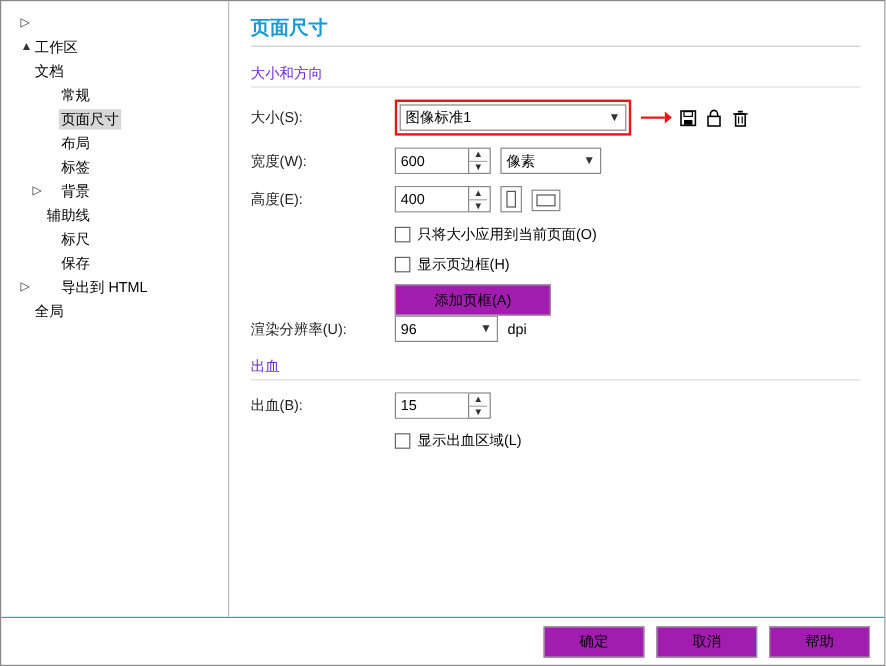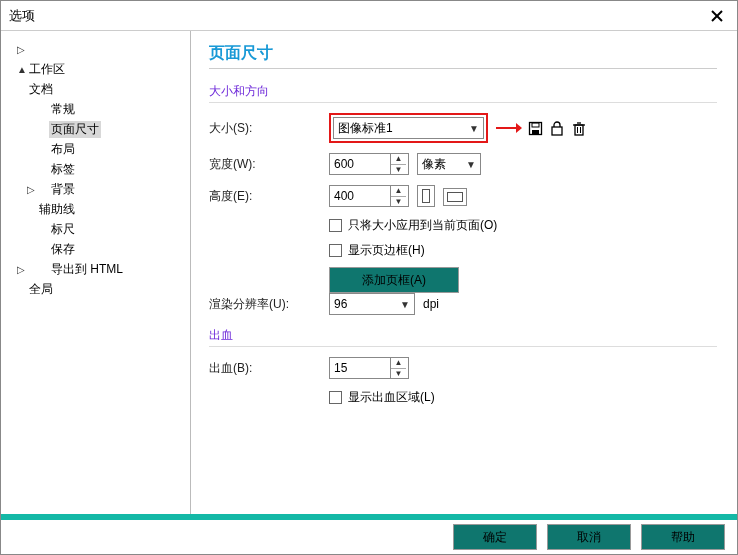--- a/index.html
+++ b/index.html
@@ -137,21 +137,21 @@
   .spin .spinbtns div {
     flex: 1;
     font-size: 8px;
     line-height: 10px;
     text-align: center;
     cursor: pointer;
     color: #333;
   }
   .spin .spinbtns div:first-child { border-bottom: 1px solid #aaa; }
   .unit-select {
-    width: 64px;
+    width: 84px;
     margin-left: 8px;
   }
   .orient-box {
     width: 18px; height: 22px;
     border: 1px solid #888;
     margin-left: 8px;
     background: #fff;
     display:inline-block;
     position: relative;
   }
@@ -180,21 +180,21 @@
     border: 1px solid #666;
     background: #fff;
     display: inline-block;
     vertical-align: middle;
     margin-right: 6px;
   }
   .checkline { margin-left: 120px; margin-bottom: 8px; display:flex; align-items:center;}
   .btn {
     height: 26px;
     border: 1px solid #999;
-    background: #0f766e;
+    background: #a21caf;
     padding: 0 18px;
     font-size: 12px;
     cursor: pointer;
     display: inline-flex;
     align-items: center;
     justify-content: center;
   }
   .btn-addframe { margin-left: 120px; width: 130px; }
   .iconbar {
     display: flex;
@@ -203,43 +203,34 @@
   }
   .iconbar .arrow-svg { margin: 0 2px; }
   .iconbtn {
     width: 20px; height: 20px;
     display: flex; align-items: center; justify-content: center;
     cursor: pointer;
     margin: 0 1px;
   }
   .footer {
     height: 40px;
-    border-top: 6px solid #14b8a6;
+    border-top: 1px solid #14b8a6;
     display: flex;
     justify-content: flex-end;
     align-items: center;
     padding: 16px 12px;
     gap: 10px;
   }
   .footer .btn { width: 84px; height: 26px; }
   .dpi-label { margin-left: 8px; }
 </style>
 </head>
 <body>
 
 <div class="dialog">
-  <div class="titlebar">
-    <span class="title">选项</span>
-    <div class="close-btn">
-      <svg width="14" height="14" viewBox="0 0 14 14">
-          <line x1="2" y1="2" x2="12" y2="12" stroke="#000" stroke-width="2"></line>
-          <line x1="12" y1="2" x2="2" y2="12" stroke="#000" stroke-width="2"></line>
-        </svg>
-    </div>
-  </div>
 
   <div class="body">
     <div class="sidebar" id="sidebar">
         <div class="tree-item level1">
           <span class="tree-caret">▷</span>
           <span class="tree-label">工作区</span>
         </div>
         <div class="tree-item level1">
           <span class="tree-caret">▲</span>
           <span class="tree-label">文档</span>
@@ -287,21 +278,21 @@
       </div>
 
     <div class="content">
       <div class="page-title">页面尺寸</div>
 
       <div class="group-heading">大小和方向</div>
 
       <div class="row">
         <div class="row-label">大小(S):</div>
         <div class="highlight-box">
-          <div class="select" style="width:151px">
+          <div class="select" style="width:189px">
             <span>图像标准1</span>
             <span class="caret">▼</span>
           </div>
         </div>
         <div class="iconbar">
           <svg class="arrow-svg" width="26" height="14" viewBox="0 0 26 14">
             <line x1="0" y1="7" x2="20" y2="7" stroke="#e31818" stroke-width="2"></line>
             <polygon points="20,2 26,7 20,12" fill="#e31818"></polygon>
           </svg>
           <div class="iconbtn">

